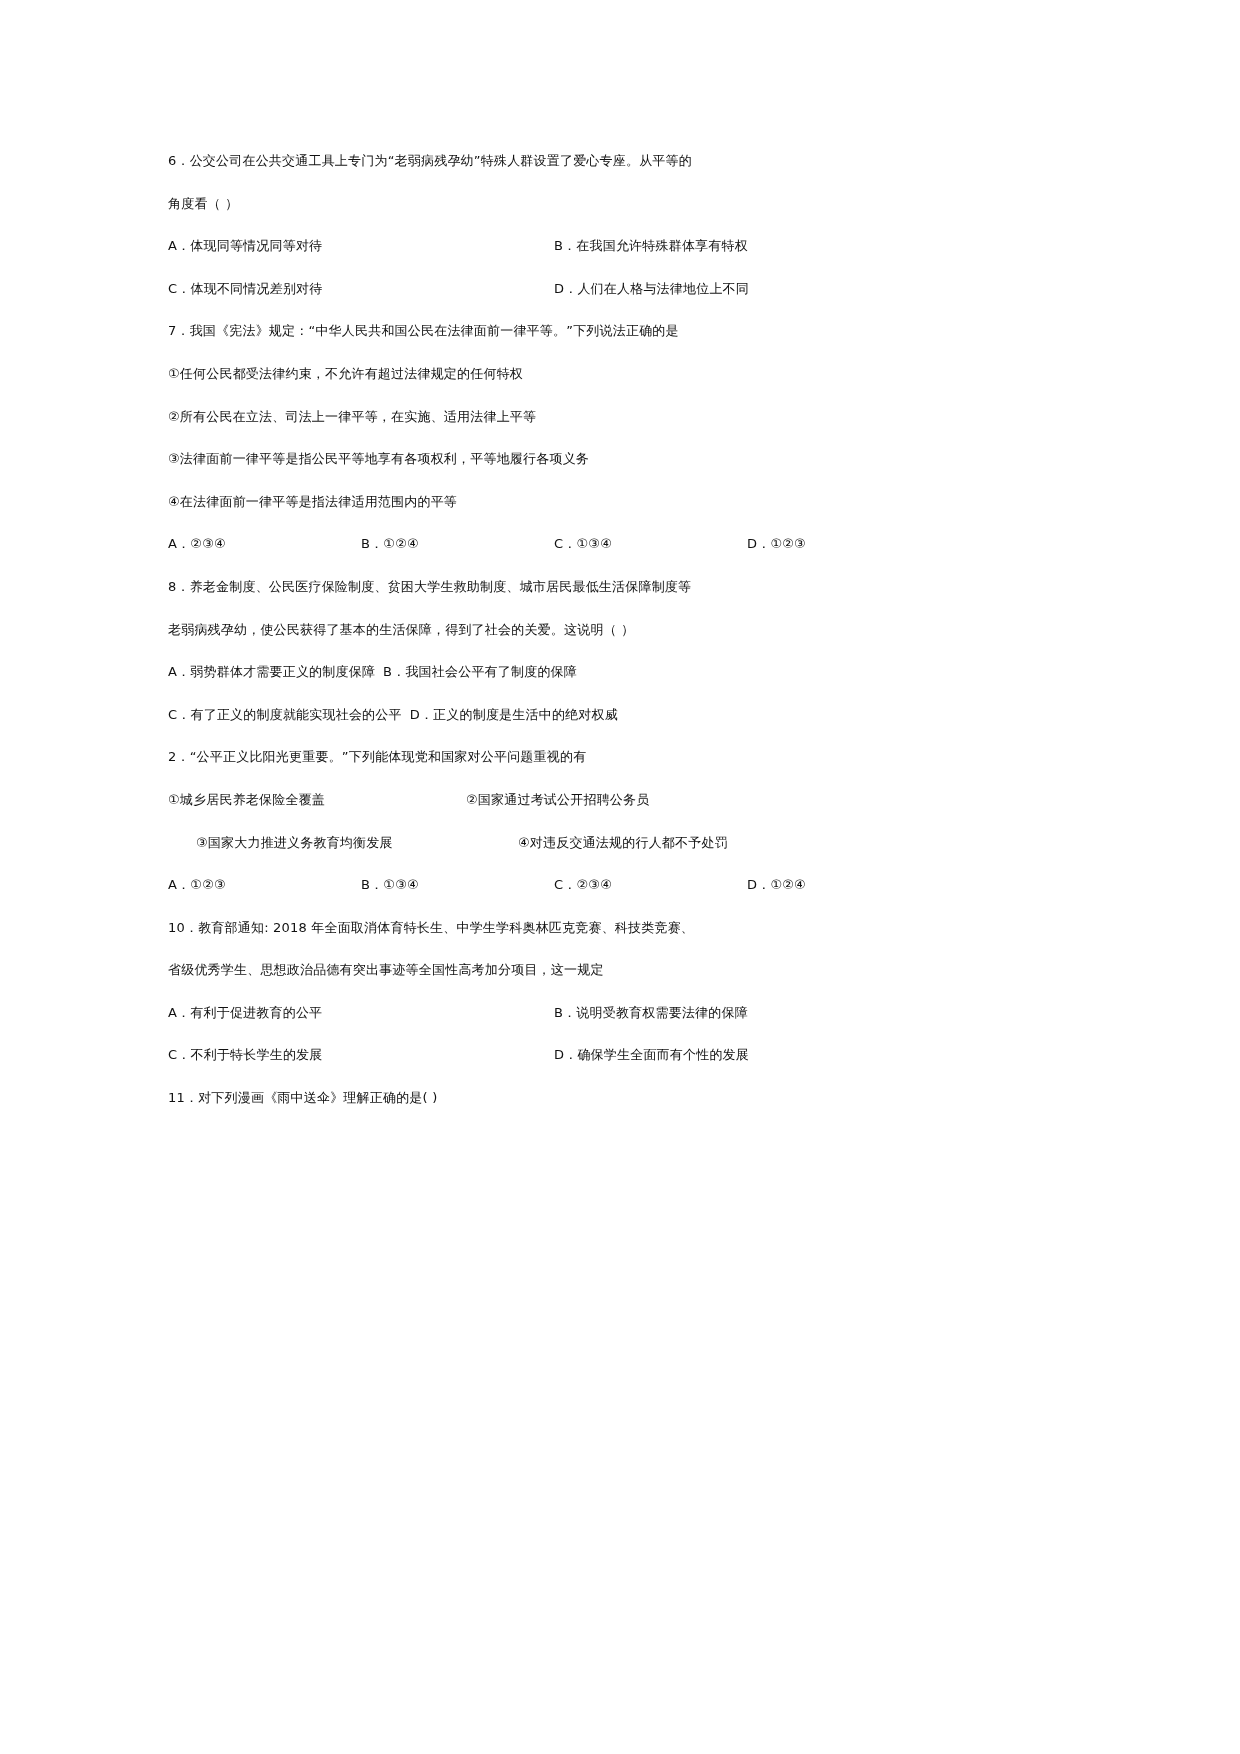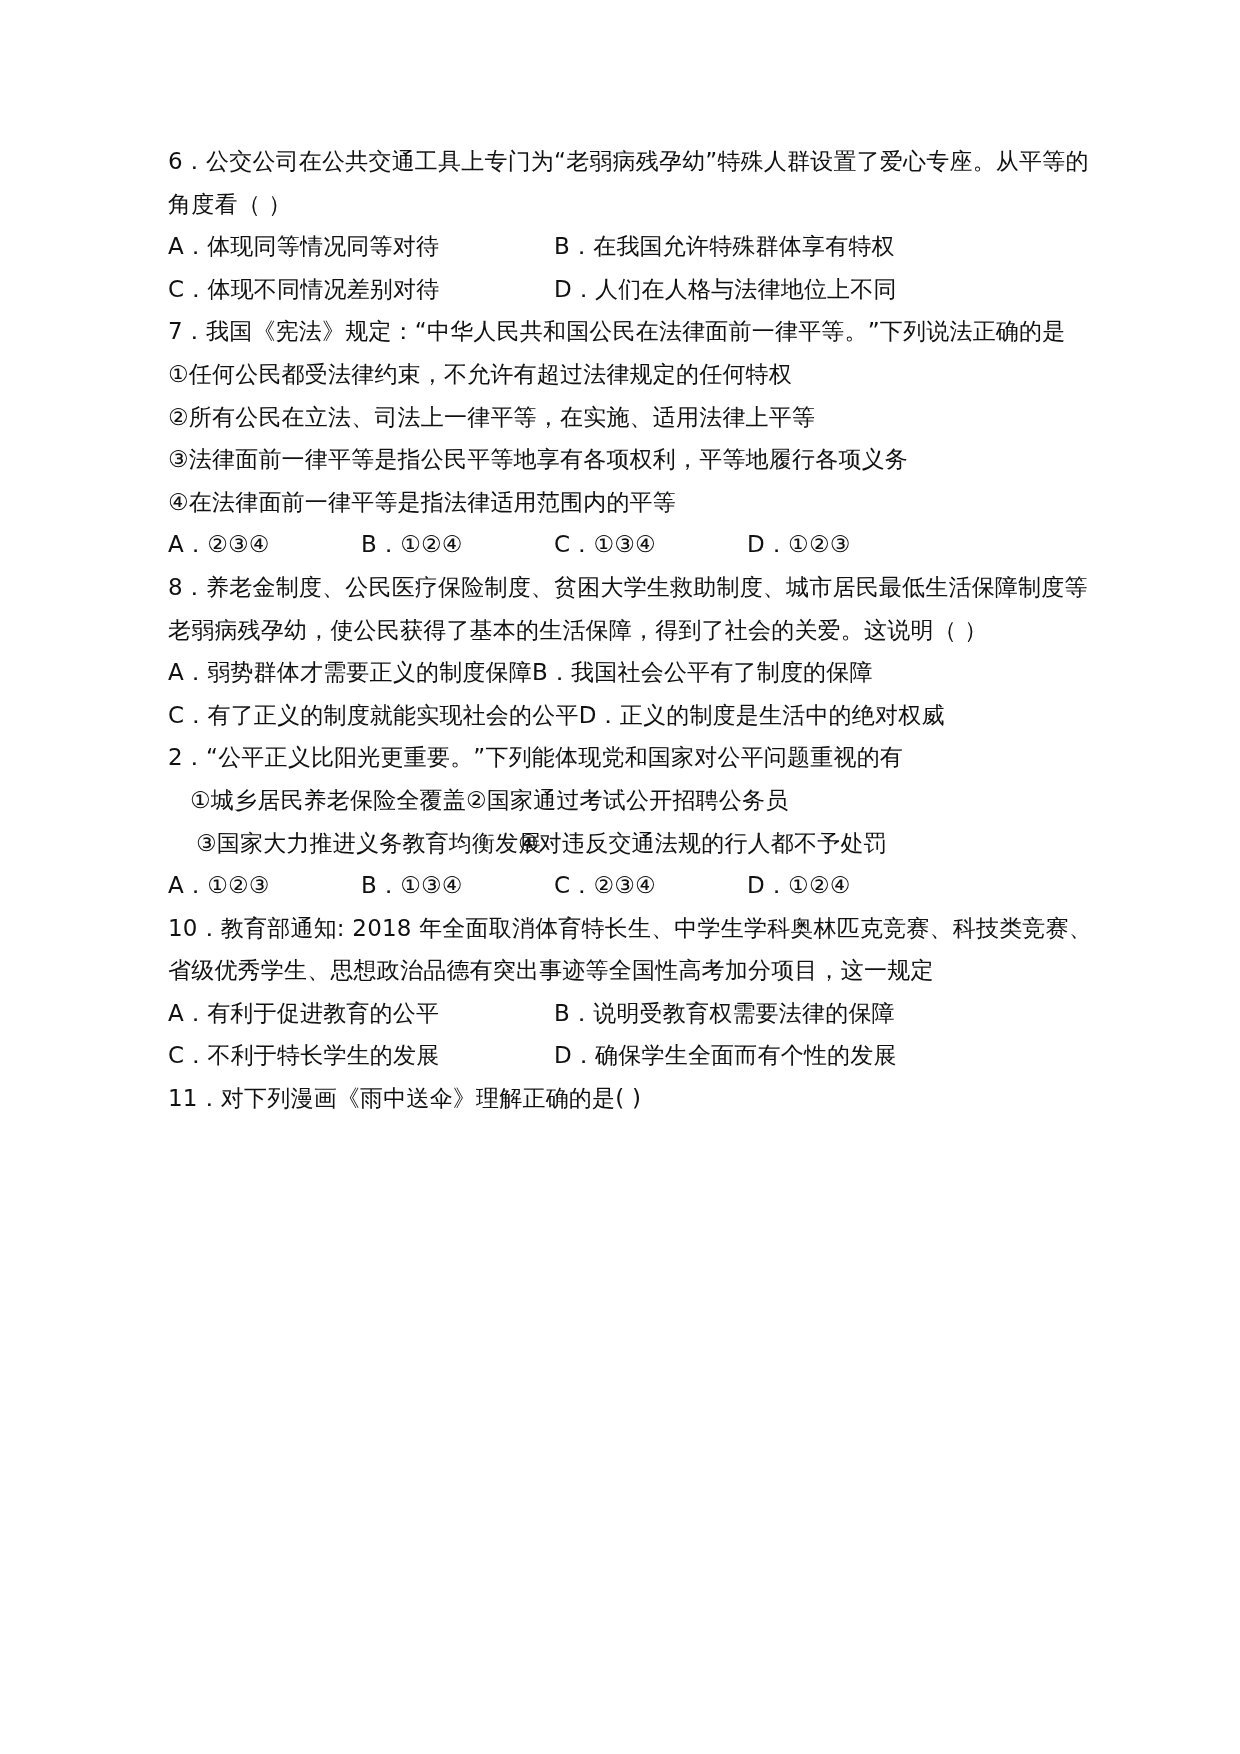--- a/index.html
+++ b/index.html
@@ -17,39 +17,38 @@
     }
     .page {
       position: absolute;
       left: 168px;
       top: 140px;
       width: 900px;
     }
     .line {
       height: 42.6px;
       line-height: 42.6px;
-      font-size: 23px;
+      font-size: 13px;
       white-space: nowrap;
       letter-spacing: 0.2px;
     }
     .col2 > span {
       display: inline-block;
       width: 386px;
     }
     .col4 > span {
       display: inline-block;
       width: 193px;
     }
     .colfree > span:first-child {
       display: inline-block;
       width: 298px;
-      text-align: right;
     }
     .inline > span + span {
-      margin-left: 0;
+      margin-left: 8px;
       text-align: center;
     }
   </style>
 </head>
 <body>
 
 <div class="page">
 
   <div>
     <div class="line">6．公交公司在公共交通工具上专门为“老弱病残孕幼”特殊人群设置了爱心专座。从平等的</div>

